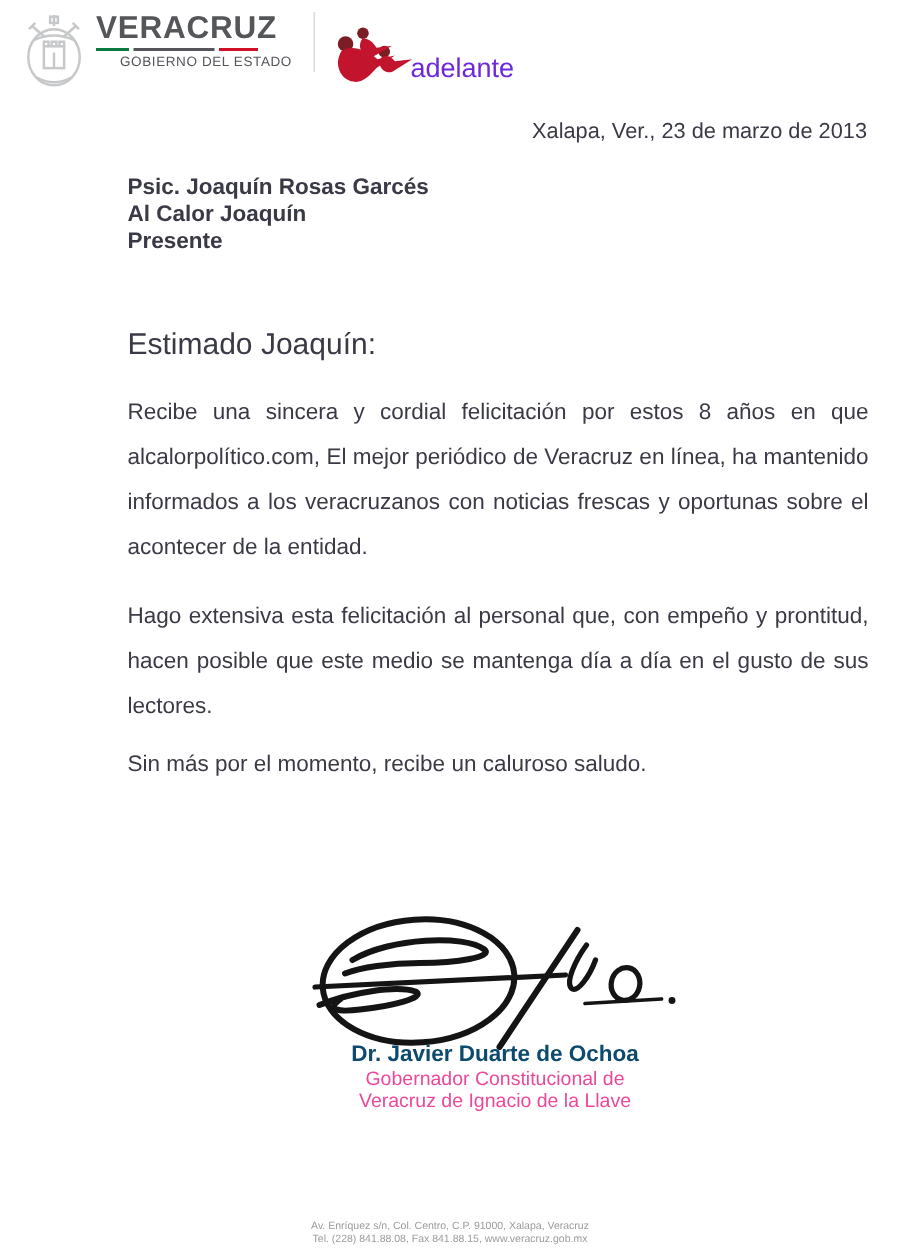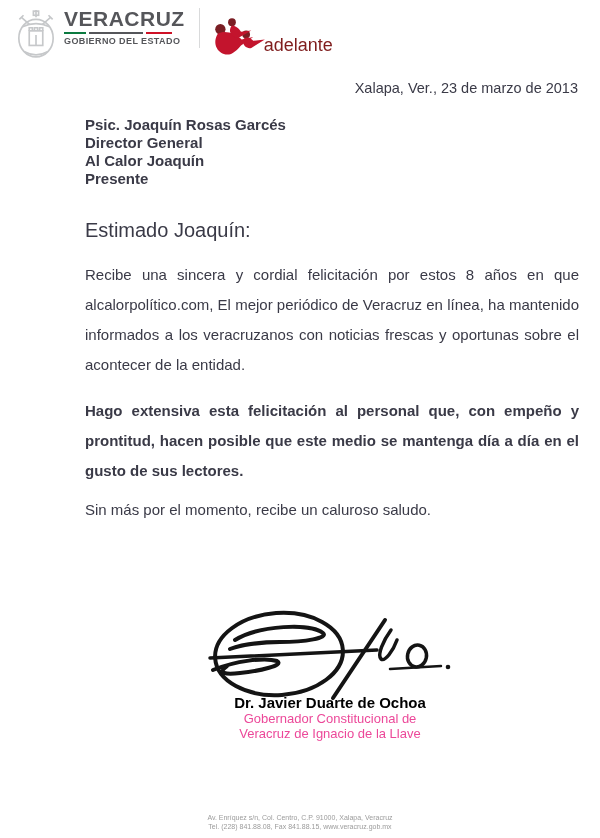--- a/index.html
+++ b/index.html
@@ -15,40 +15,40 @@
   .header{position:absolute;top:8px;left:12px;display:flex;}
   .crest{width:48px;height:52px;}
   .veracruz-block{margin-left:4px;}
   .veracruz-title{
     font-size:21px;font-weight:bold;color:#55565a;letter-spacing:.5px;line-height:22px;
   }
   .flag-bar{display:flex;height:2px;margin:2px 0 2px 0;width:108px;}
   .flag-bar .seg-green{background:#0b7a40;width:22px;margin-right:3px;}
   .flag-bar .seg-gray{background:#55565a;flex:1;margin-right:3px;}
   .flag-bar .seg-red{background:#ce1126;width:26px;}
-  .veracruz-subtitle{font-size:9px;font-weight:bold;color:#55565a;letter-spacing:.4px;}
+  .veracruz-subtitle{font-size:9px;font-weight:normal;color:#55565a;letter-spacing:.4px;margin-left:16px;}
   .logo-divider{width:1px;height:40px;background:#d9dadb;margin:0 12px 0 14px;}
   .adelante{display:flex;align-items:flex-end;}
   .adelante-figures{width:58px;height:46px;}
-  .adelante-label{font-size:18px;color:#7f1d1d;margin-left:-6px;margin-bottom:4px;}
+  .adelante-label{font-size:18px;color:#6d28d9;margin-left:-6px;margin-bottom:4px;}
   
   .date-line{position:absolute;top:80px;right:22px;font-size:14.5px;text-align:center;}
   .recipient{position:absolute;top:116px;left:85px;font-size:15px;font-weight:bold;line-height:18px;}
   .salutation{position:absolute;top:219px;left:85px;font-size:20px;}
   .para{
     position:absolute;left:85px;width:494px;
     font-size:15px;line-height:30px;text-align:justify;
   }
   .para1{top:260px;}
-  .para2{top:396px;font-weight:bold;}
+  .para2{top:396px;}
   .closing{position:absolute;top:501px;left:85px;font-size:15px;}
   
   .signature-svg{position:absolute;left:205px;top:585px;width:260px;height:120px;}
   .sign-block{position:absolute;top:694px;left:130px;width:400px;text-align:center;}
-  .sign-name{font-size:15px;font-weight:bold;line-height:17px;color:#000000;}
+  .sign-name{font-size:15px;font-weight:bold;line-height:17px;color:#0c4a6e;}
   .sign-title{font-size:13px;line-height:15px;color:#ec4899;}
   
   .footer{
     position:absolute;bottom:7px;left:0;width:100%;
     text-align:center;font-size:7px;line-height:9px;color:#9b9b9b;
   }
 </style>
 </head>
 <body>
 
@@ -89,21 +89,20 @@
         <path d="M50 33 C45 41 52 50 61 48 L82 35 L64 37 C60 32 55 30 50 33 Z" fill="#c3142d"></path>
       </svg>
       <span class="adelante-label">adelante</span>
     </div>
   </div>
 
   <div class="date-line">Xalapa, Ver., 23 de marzo de 2013</div>
 
   <div class="recipient">
     <div>Psic. Joaquín Rosas Garcés</div>
-    <div>Director General</div>
     <div>Al Calor Joaquín</div>
     <div>Presente</div>
   </div>
 
   <div class="salutation">Estimado Joaquín:</div>
 
   <div class="para para1">Recibe una sincera y cordial felicitación por estos 8 años en que alcalorpolítico.com, El mejor periódico de Veracruz en línea, ha mantenido informados a los veracruzanos con noticias frescas y oportunas sobre el acontecer de la entidad.</div>
   <div class="para para2">Hago extensiva esta felicitación al personal que, con empeño y prontitud, hacen posible que este medio se mantenga día a día en el gusto de sus lectores.</div>
   <div class="closing">Sin más por el momento, recibe un caluroso saludo.</div>
 

